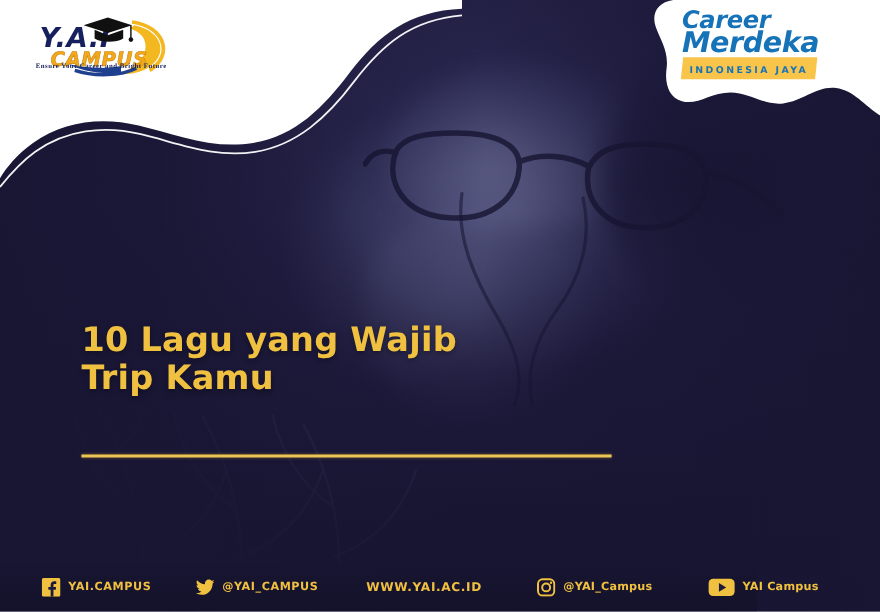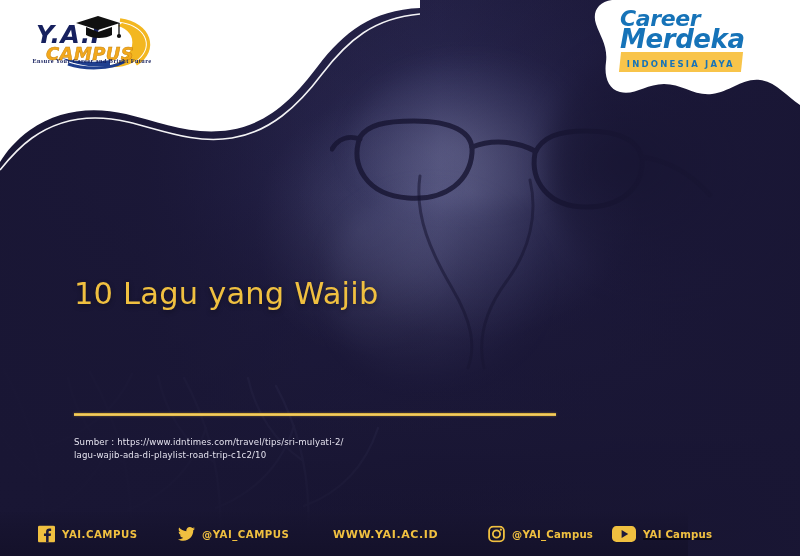--- a/index.html
+++ b/index.html
@@ -147,25 +147,25 @@
     font-family: "DejaVu Sans", sans-serif;
     font-size: 8.5px;
     font-weight: bold;
     letter-spacing: 2.2px;
     color: #1673b8;
   }
 
   
   .title {
     position: absolute;
-    left: 74px; top: 276px;
+    left: 74px; top: 292px;
     width: 520px;
     color: #f0c040;
     font-family: "DejaVu Sans", sans-serif;
-    font-weight: normal;
+    font-weight: bold;
     font-size: 30.5px;
     line-height: 35px;
     letter-spacing: 0.2px;
     text-shadow: 0 2px 5px rgba(0,0,0,0.35);
   }
   .title .ln { display: block; white-space: nowrap; }
 
   
   .divider {
     position: absolute;
@@ -213,21 +213,21 @@
     letter-spacing: 0.5px;
     white-space: nowrap;
   }
   .social .lbl.mixed { letter-spacing: 0.2px; }
   .ic { width: 17px; height: 17px; display: block; }
 
   .s-fb  { left: 38px; }
   .s-tw  { left: 178px; }
   .s-web { left: 333px; text-align: right; }
   .s-ig  { left: 488px; }
-  .s-yt  { left: 612px; text-decoration: underline; }
+  .s-yt  { left: 644px; }
 
   .web-only .lbl { font-size: 11px; letter-spacing: 0.6px; }
 </style>
 </head>
 <body>
 
 <div id="poster">
 
   <div class="photo-layer">
     <div class="photo-base"></div>
@@ -311,28 +311,25 @@
   <div class="km-wrap">
     <div class="km-line l1">Career</div>
     <div class="km-line l2">Merdeka</div>
     <div class="km-ribbon">
       <span>INDONESIA JAYA</span>
     </div>
   </div>
 
   <div class="title">
     <span class="ln">10 Lagu yang Wajib</span>
+    <span class="ln">Trip Kamu</span>
   </div>
 
   <div class="divider"></div>
 
-  <div class="source">
-    <span class="s-ln">Sumber : https://www.idntimes.com/travel/tips/sri-mulyati-2/</span>
-    <span class="s-ln">lagu-wajib-ada-di-playlist-road-trip-c1c2/10</span>
-  </div>
 
   <div class="footer">
 
     <div class="social s-fb">
       <svg class="ic" viewBox="0 0 17 17">
         <rect x="0" y="0" width="17" height="17" rx="1.6" fill="#f0c040"></rect>
         <path d="M10.6 17 V10.6 h2.1 l0.32 -2.5 h-2.42 V6.6 c0 -0.72 0.2 -1.2 1.24 -1.2 h1.32 V3.15
                  C12.93 3.1 12.15 3 11.25 3 C 9.36 3 8.06 4.15 8.06 6.27 V8.1 H5.95 v2.5 h2.11 V17 Z" fill="#1d1a3c"></path>
       </svg>
       <span class="lbl">YAI.CAMPUS</span>

